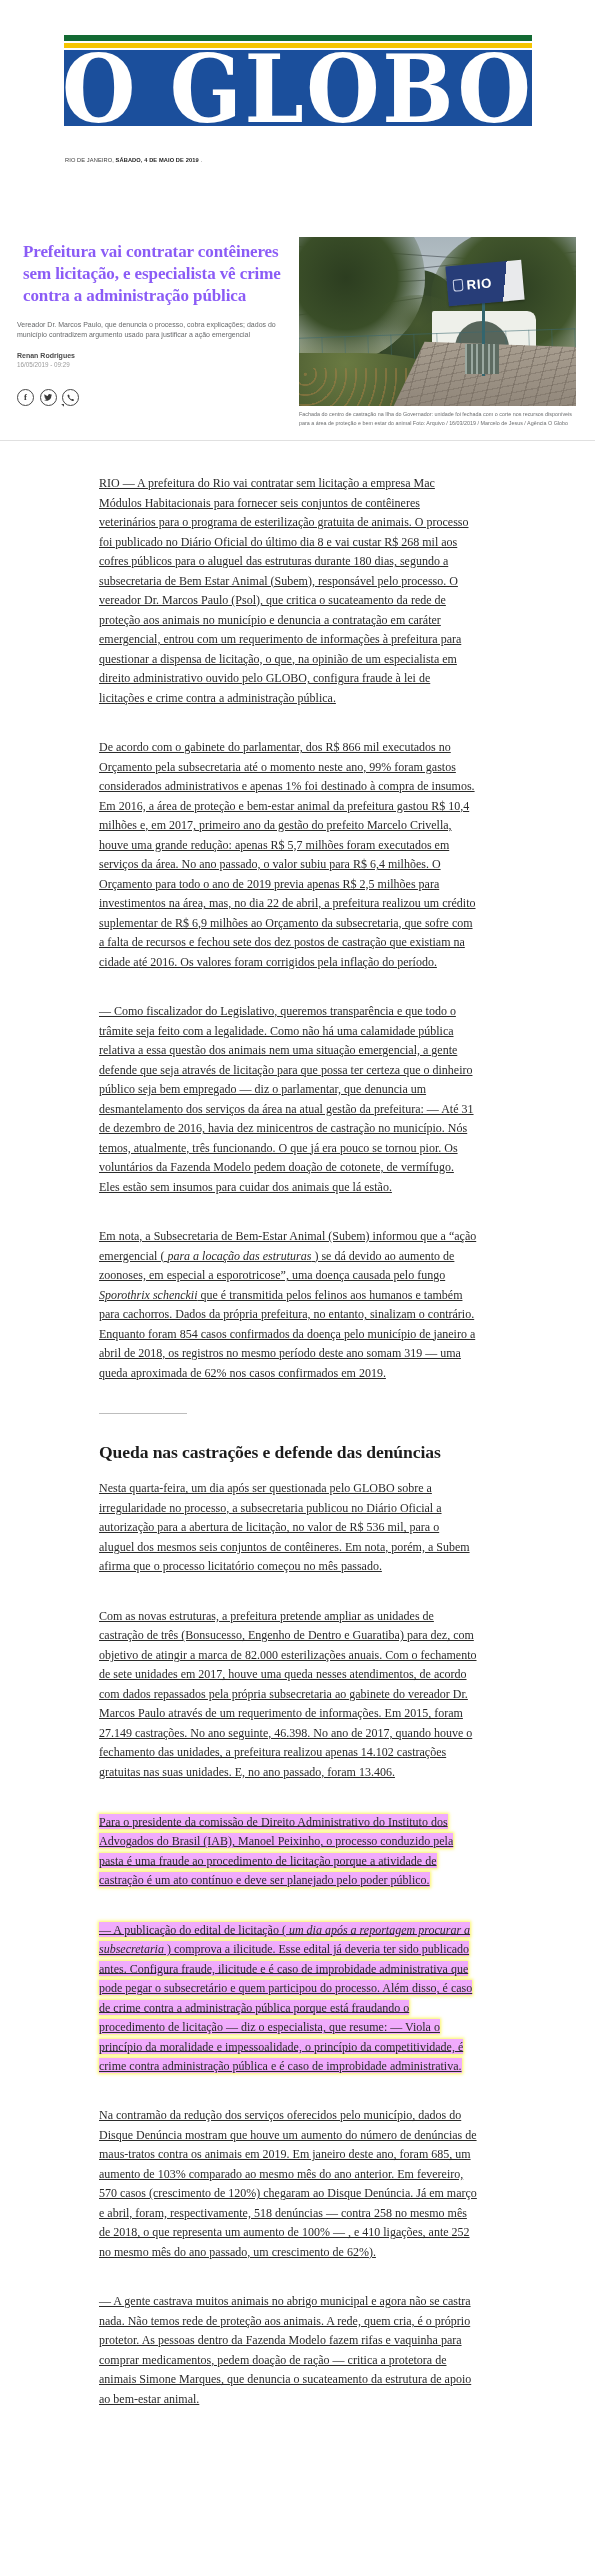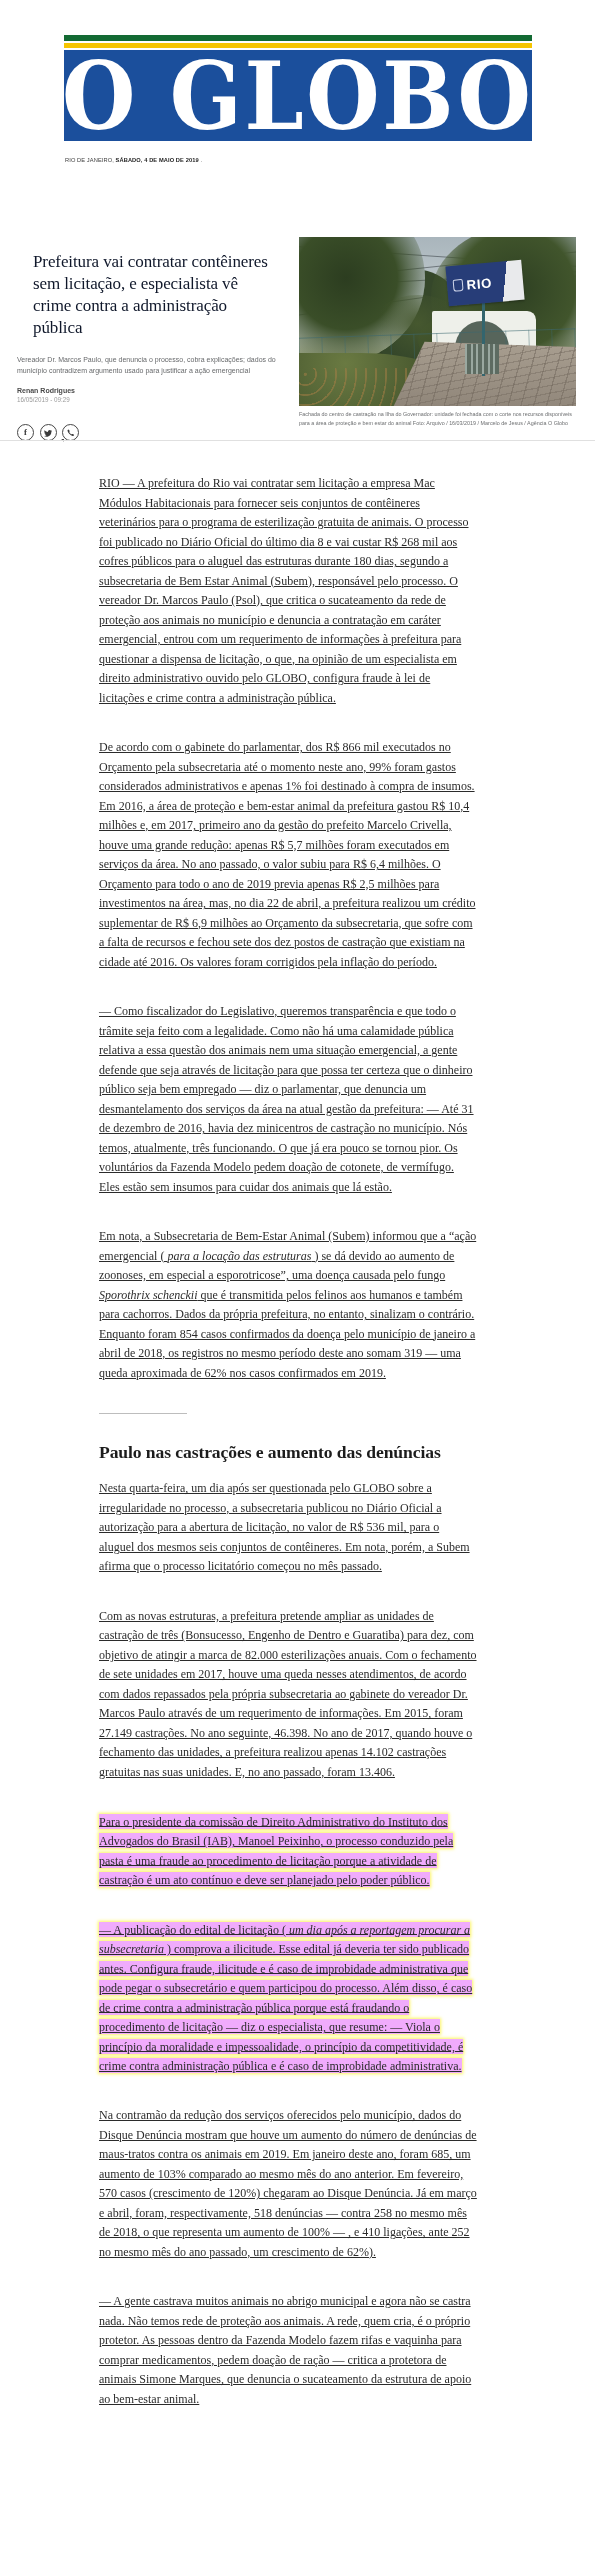--- a/index.html
+++ b/index.html
@@ -3,29 +3,29 @@
 <meta charset="utf-8">
 <style>
   html,body{margin:0;padding:0;}
   body{width:595px;height:2576px;position:relative;overflow:hidden;background:#ffffff;
        font-family:"Liberation Sans",sans-serif;-webkit-font-smoothing:antialiased;}
 
   
   .masthead{position:absolute;left:64px;top:35px;width:468px;}
   .stripe-green{height:6.3px;background:#136a33;}
   .stripe-yellow{height:4.4px;background:#f6c500;margin-top:1.9px;}
-  .logo-box{margin-top:2.5px;height:91px;background:#1b4f9c;display:flex;align-items:center;justify-content:center;overflow:hidden;}
+  .logo-box{margin-top:2.5px;height:76px;background:#1b4f9c;display:flex;align-items:center;justify-content:center;overflow:hidden;}
   .logo-text{color:#ffffff;font-family:"DejaVu Serif",serif;font-weight:bold;font-size:81px;
              letter-spacing:2.5px;transform:scale(1.04,1.16);white-space:nowrap;line-height:1;}
   .dateline{position:absolute;left:65px;top:157px;font-size:5.7px;color:#3c3c3c;letter-spacing:0.1px;}
   .dateline b{color:#222;}
 
   
   .article-header{position:absolute;left:17px;top:235px;width:271px;}
-  h1.headline{margin:16px;font-family:"Liberation Serif",serif;font-weight:normal;color:#0f172a;
+  h1.headline{margin:6px;font-family:"Liberation Serif",serif;font-weight:bold;color:#8b5cf6;
               font-size:17px;line-height:22px;letter-spacing:-0.1px;}
   .subtitle{margin-top:12.6px;width:264px;font-size:7px;line-height:10.7px;color:#67696b;}
   .byline{margin-top:10.7px;}
   .author{font-size:7px;font-weight:bold;color:#4a4a4a;}
   .pubdate{margin-top:1.9px;font-size:6.3px;color:#9b9b9b;}
   .share-row{margin-top:21.4px;display:flex;gap:5.7px;}
   .share-btn{width:15px;height:15px;border:0.9px solid #474747;border-radius:50%;
              display:flex;align-items:center;justify-content:center;background:#fff;position:relative;cursor:pointer;}
   .share-btn .fb-f{font-family:"Liberation Serif",serif;font-weight:bold;font-size:8.8px;color:#3a3a3a;line-height:1;}
   .share-btn svg{display:block;}
@@ -149,21 +149,21 @@
 <div class="caption">Fachada do centro de castração na Ilha do Governador: unidade foi fechada com o corte nos recursos disponíveis para a área de proteção e bem estar do animal Foto: Arquivo / 16/03/2019 / Marcelo de Jesus / Agência O Globo</div>
 
 <div class="top-divider"></div>
 
 <div class="article-body">
     <p><span class="pl"><span>RIO — A prefeitura do Rio vai contratar sem licitação a empresa Mac Módulos Habitacionais para fornecer seis conjuntos de contêineres veterinários para o programa de esterilização gratuita de animais. O processo foi publicado no Diário Oficial do último dia 8 e vai custar R$ 268 mil aos cofres públicos para o aluguel das estruturas durante 180 dias, segundo a subsecretaria de Bem Estar Animal (Subem), responsável pelo processo. O vereador Dr. Marcos Paulo (Psol), que critica o sucateamento da rede de proteção aos animais no município e denuncia a contratação em caráter emergencial, entrou com um requerimento de informações à prefeitura para questionar a dispensa de licitação, o que, na opinião de um especialista em direito administrativo ouvido pelo GLOBO, configura fraude à lei de licitações e crime contra a administração pública.</span></span></p>
     <p><span class="pl"><span>De acordo com o gabinete do parlamentar, dos R$ 866 mil executados no Orçamento pela subsecretaria até o momento neste ano, 99% foram gastos considerados administrativos e apenas 1% foi destinado à compra de insumos. Em 2016, a área de proteção e bem-estar animal da prefeitura gastou R$ 10,4 milhões e, em 2017, primeiro ano da gestão do prefeito Marcelo Crivella, houve uma grande redução: apenas R$ 5,7 milhões foram executados em serviços da área. No ano passado, o valor subiu para R$ 6,4 milhões. O Orçamento para todo o ano de 2019 previa apenas R$ 2,5 milhões para investimentos na área, mas, no dia 22 de abril, a prefeitura realizou um crédito suplementar de R$ 6,9 milhões ao Orçamento da subsecretaria, que sofre com a falta de recursos e fechou sete dos dez postos de castração que existiam na cidade até 2016. Os valores foram corrigidos pela inflação do período.</span></span></p>
     <p><span class="pl"><span>— Como fiscalizador do Legislativo, queremos transparência e que todo o trâmite seja feito com a legalidade. Como não há uma calamidade pública relativa a essa questão dos animais nem uma situação emergencial, a gente defende que seja através de licitação para que possa ter certeza que o dinheiro público seja bem empregado — diz o parlamentar, que denuncia um desmantelamento dos serviços da área na atual gestão da prefeitura: — Até 31 de dezembro de 2016, havia dez minicentros de castração no município. Nós temos, atualmente, três funcionando. O que já era pouco se tornou pior. Os voluntários da Fazenda Modelo pedem doação de cotonete, de vermífugo. Eles estão sem insumos para cuidar dos animais que lá estão.</span></span></p>
     <p><span class="pl"><span>Em nota, a Subsecretaria de Bem-Estar Animal (Subem) informou que a “ação emergencial ( </span><em>para a locação das estruturas</em><span> ) se dá devido ao aumento de zoonoses, em especial a esporotricose”, uma doença causada pelo fungo </span><em>Sporothrix schenckii</em><span> que é transmitida pelos felinos aos humanos e também para cachorros. Dados da própria prefeitura, no entanto, sinalizam o contrário. Enquanto foram 854 casos confirmados da doença pelo município de janeiro a abril de 2018, os registros no mesmo período deste ano somam 319 — uma queda aproximada de 62% nos casos confirmados em 2019.</span></span></p>
     <div class="sec-rule"></div>
-    <h2 class="sec-heading">Paulo nas castrações e aumento das denúncias</h2>
+    <h2 class="sec-heading">Queda nas castrações e defende das denúncias</h2>
     <p><span class="pl"><span>Nesta quarta-feira, um dia após ser questionada pelo GLOBO sobre a irregularidade no processo, a subsecretaria publicou no Diário Oficial a autorização para a abertura de licitação, no valor de R$ 536 mil, para o aluguel dos mesmos seis conjuntos de contêineres. Em nota, porém, a Subem afirma que o processo licitatório começou no mês passado.</span></span></p>
     <p><span class="pl"><span>Com as novas estruturas, a prefeitura pretende ampliar as unidades de castração de três (Bonsucesso, Engenho de Dentro e Guaratiba) para dez, com objetivo de atingir a marca de 82.000 esterilizações anuais. Com o fechamento de sete unidades em 2017, houve uma queda nesses atendimentos, de acordo com dados repassados pela própria subsecretaria ao gabinete do vereador Dr. Marcos Paulo através de um requerimento de informações. Em 2015, foram 27.149 castrações. No ano seguinte, 46.398. No ano de 2017, quando houve o fechamento das unidades, a prefeitura realizou apenas 14.102 castrações gratuitas nas suas unidades. E, no ano passado, foram 13.406.</span></span></p>
     <p class="hl"><span class="pl"><span>Para o presidente da comissão de Direito Administrativo do Instituto dos Advogados do Brasil (IAB), Manoel Peixinho, o processo conduzido pela pasta é uma fraude ao procedimento de licitação porque a atividade de castração é um ato contínuo e deve ser planejado pelo poder público.</span></span></p>
     <p class="hl"><span class="pl"><span>— A publicação do edital de licitação ( </span><em>um dia após a reportagem procurar a subsecretaria</em><span> ) comprova a ilicitude. Esse edital já deveria ter sido publicado antes. Configura fraude, ilicitude e é caso de improbidade administrativa que pode pegar o subsecretário e quem participou do processo. Além disso, é caso de crime contra a administração pública porque está fraudando o procedimento de licitação — diz o especialista, que resume: — Viola o princípio da moralidade e impessoalidade, o princípio da competitividade, é crime contra administração pública e é caso de improbidade administrativa.</span></span></p>
     <p><span class="pl"><span>Na contramão da redução dos serviços oferecidos pelo município, dados do Disque Denúncia mostram que houve um aumento do número de denúncias de maus-tratos contra os animais em 2019. Em janeiro deste ano, foram 685, um aumento de 103% comparado ao mesmo mês do ano anterior. Em fevereiro, 570 casos (crescimento de 120%) chegaram ao Disque Denúncia. Já em março e abril, foram, respectivamente, 518 denúncias — contra 258 no mesmo mês de 2018, o que representa um aumento de 100% — , e 410 ligações, ante 252 no mesmo mês do ano passado, um crescimento de 62%).</span></span></p>
     <p><span class="pl"><span>— A gente castrava muitos animais no abrigo municipal e agora não se castra nada. Não temos rede de proteção aos animais. A rede, quem cria, é o próprio protetor. As pessoas dentro da Fazenda Modelo fazem rifas e vaquinha para comprar medicamentos, pedem doação de ração — critica a protetora de animais Simone Marques, que denuncia o sucateamento da estrutura de apoio ao bem-estar animal.</span></span></p>
   </div>
 
 
 </body></html>

